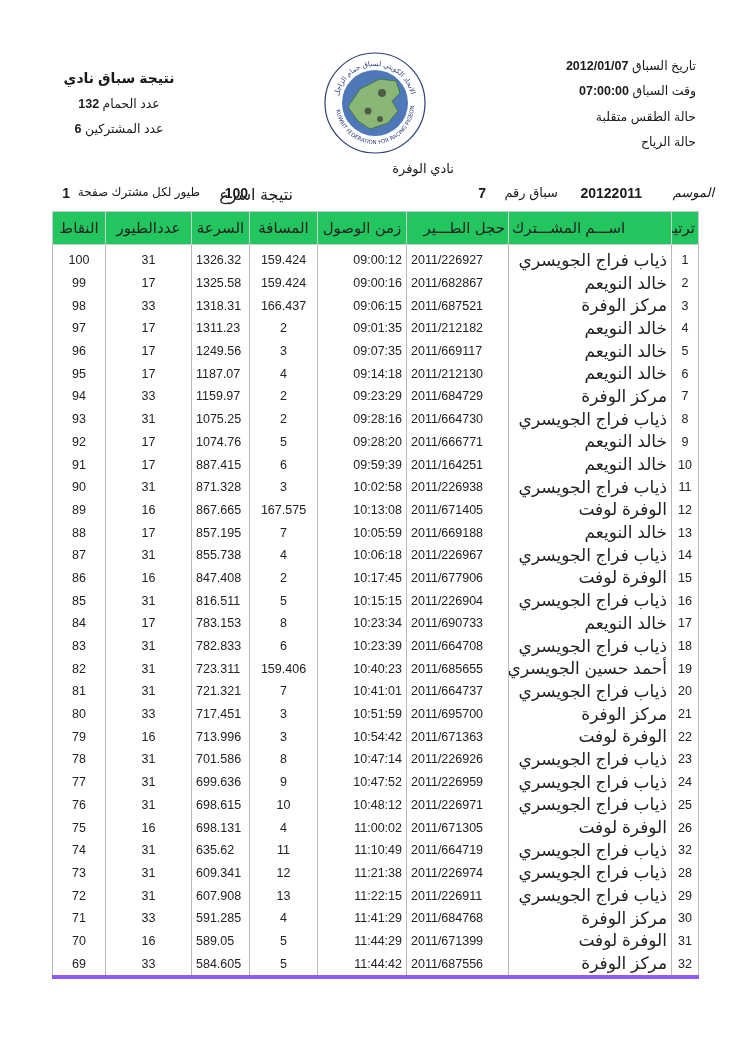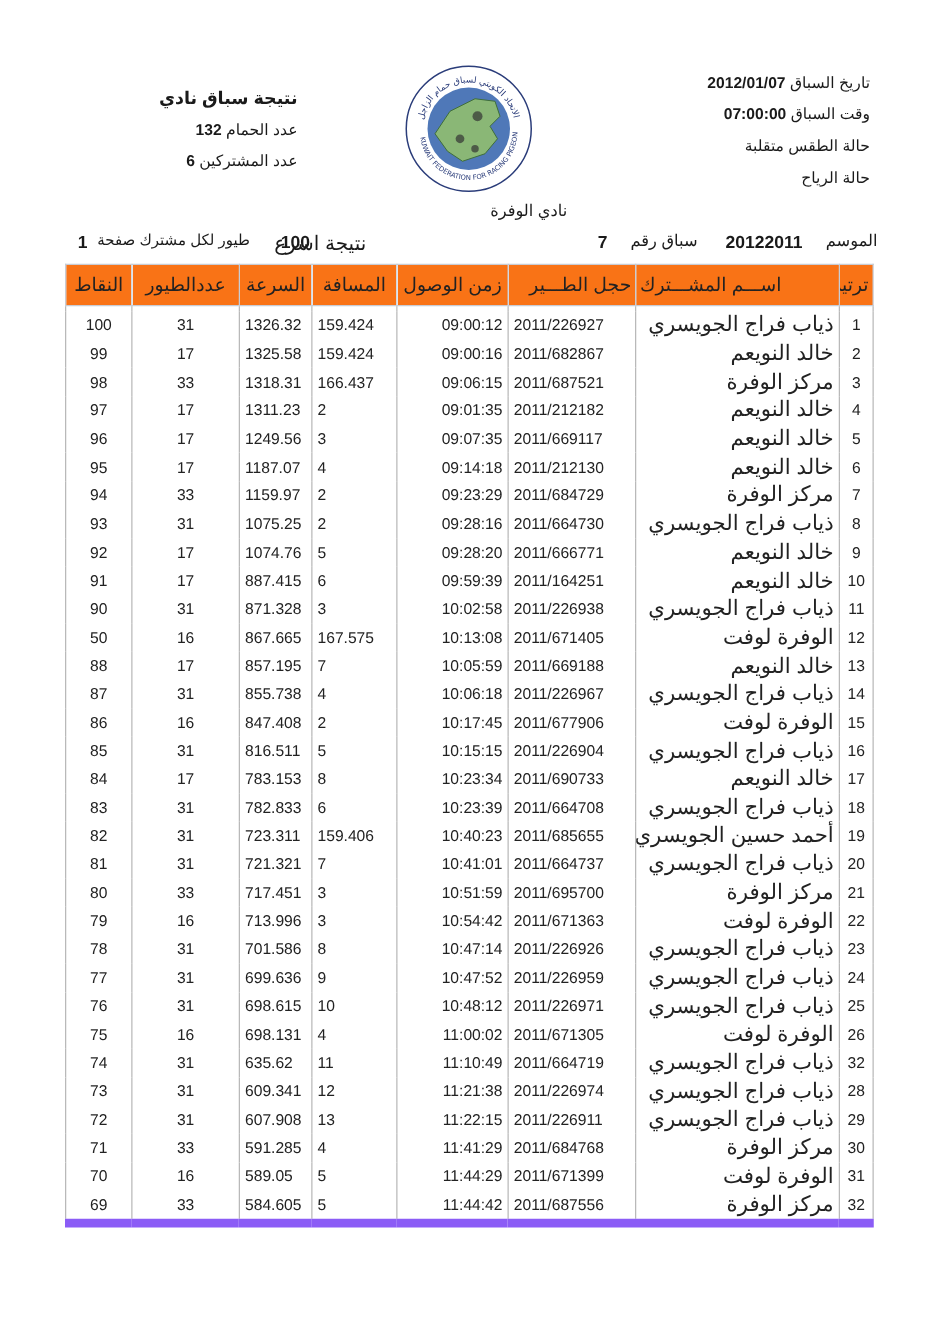--- a/index.html
+++ b/index.html
@@ -1,38 +1,38 @@
 <!DOCTYPE html>
 <html><head>
 <meta charset="utf-8">
 <style>
   html, body { margin:0; padding:0; background:#ffffff; }
   body { width:750px; height:1059px; position:relative; overflow:hidden;
          font-family:"Liberation Sans", "DejaVu Sans", sans-serif; color:#1a1a1a; }
   .abs { position:absolute; }
   .info { font-size:12.5px; direction:rtl; white-space:nowrap; }
   .info-right { right:54px; text-align:right; }
-  .info-left { left:0; width:238px; text-align:right; }
+  .info-left { left:0; width:238px; text-align:center; }
   .club { font-size:13px; direction:rtl; top:161px; left:0; width:750px; text-align:center;margin-left:48px; }
   .meta { top:185px; font-size:13px; white-space:nowrap; direction:rtl; }
   .meta b { font-size:14px; }
   #logo { left:308px; top:45px; width:130px; height:110px; }
   table.results { position:absolute; left:52px; top:211px; width:646px;
     border-collapse:collapse; direction:rtl; table-layout:fixed; font-size:12.5px; }
-  table.results th { background:#f97316; font-weight:normal; font-size:15px; height:32px;
+  table.results th { background:#22c55e; font-weight:normal; font-size:15px; height:32px;
     border:1px solid #c8ccd4; color:#222; padding:0 3px; white-space:nowrap; overflow:hidden; }
   table.results td { border-left:1px solid #b9b9b9; border-right:1px solid #b9b9b9;
     height:22.7px; padding:0 4px; white-space:nowrap; overflow:hidden; color:#222; }
   table.results tr.spacer td { height:4px; }
-  table.results tbody tr:last-child td { border-bottom:7px solid #8b5cf6; }
+  table.results tbody tr:last-child td { border-bottom:4px solid #8b5cf6; }
   .c-rank { text-align:center; }
   .c-name { text-align:right; font-size:17px; }
   .c-ring { text-align:left; direction:ltr; }
   .c-time { text-align:right; direction:ltr; }
-  .c-dist { text-align:left; direction:ltr; }
+  .c-dist { text-align:center; direction:ltr; }
   .c-speed { text-align:left; direction:ltr; }
   .c-birds { text-align:center; }
   .c-points { text-align:center; }
   th.h-rank { text-align:center; }
   th.h-name { text-align:left; }
   th.h-ring { text-align:right; }
 </style>
 </head>
 <body>
 
@@ -74,21 +74,21 @@
     <circle cx="74" cy="48" r="4" fill="#333" opacity="0.7"></circle>
     <circle cx="60" cy="66" r="3.5" fill="#333" opacity="0.7"></circle>
     <circle cx="72" cy="74" r="3" fill="#333" opacity="0.7"></circle>
     <text font-size="7" fill="#2b3d7a" font-family="DejaVu Sans, sans-serif"><textPath href="#arcTop" startOffset="6%">الاتحاد الكويتي لسباق حمام الزاجل</textPath></text>
     <text font-size="5.5" fill="#2b3d7a" font-family="DejaVu Sans, sans-serif"><textPath href="#arcBot" startOffset="4%">KUWAIT FEDERATION FOR RACING PIGEON</textPath></text>
   </svg>
 </div>
 
 <div class="abs club">نادي الوفرة</div>
 
-<div class="abs meta" style="right:48px;">الموسم</div>
+<div class="abs meta" style="right:36px;font-style:italic;">الموسم</div>
 <div class="abs meta" style="right:108px;"><b>20122011</b></div>
 <div class="abs meta" style="right:192px;">سباق رقم</div>
 <div class="abs meta" style="right:264px;"><b>7</b></div>
 <div class="abs meta" style="right:344px;margin-top:44px;">بوحدرية</div>
 <div class="abs meta" style="right:457px; font-size:16px;">نتيجة اسرع</div>
 <div class="abs meta" style="right:502px;"><b>100</b></div>
 <div class="abs meta" style="right:550px; font-size:12px;">طيور لكل مشترك صفحة</div>
 <div class="abs meta" style="right:680px;"><b>1</b></div>
 
 <table class="results">
@@ -236,21 +236,21 @@
     <td class="c-points">90</td>
   </tr>
       <tr>
     <td class="c-rank">12</td>
     <td class="c-name">الوفرة لوفت</td>
     <td class="c-ring">2011/671405</td>
     <td class="c-time">10:13:08</td>
     <td class="c-dist">167.575</td>
     <td class="c-speed">867.665</td>
     <td class="c-birds">16</td>
-    <td class="c-points">50</td>
+    <td class="c-points">89</td>
   </tr>
       <tr>
     <td class="c-rank">13</td>
     <td class="c-name">خالد النويعم</td>
     <td class="c-ring">2011/669188</td>
     <td class="c-time">10:05:59</td>
     <td class="c-dist">7</td>
     <td class="c-speed">857.195</td>
     <td class="c-birds">17</td>
     <td class="c-points">88</td>

